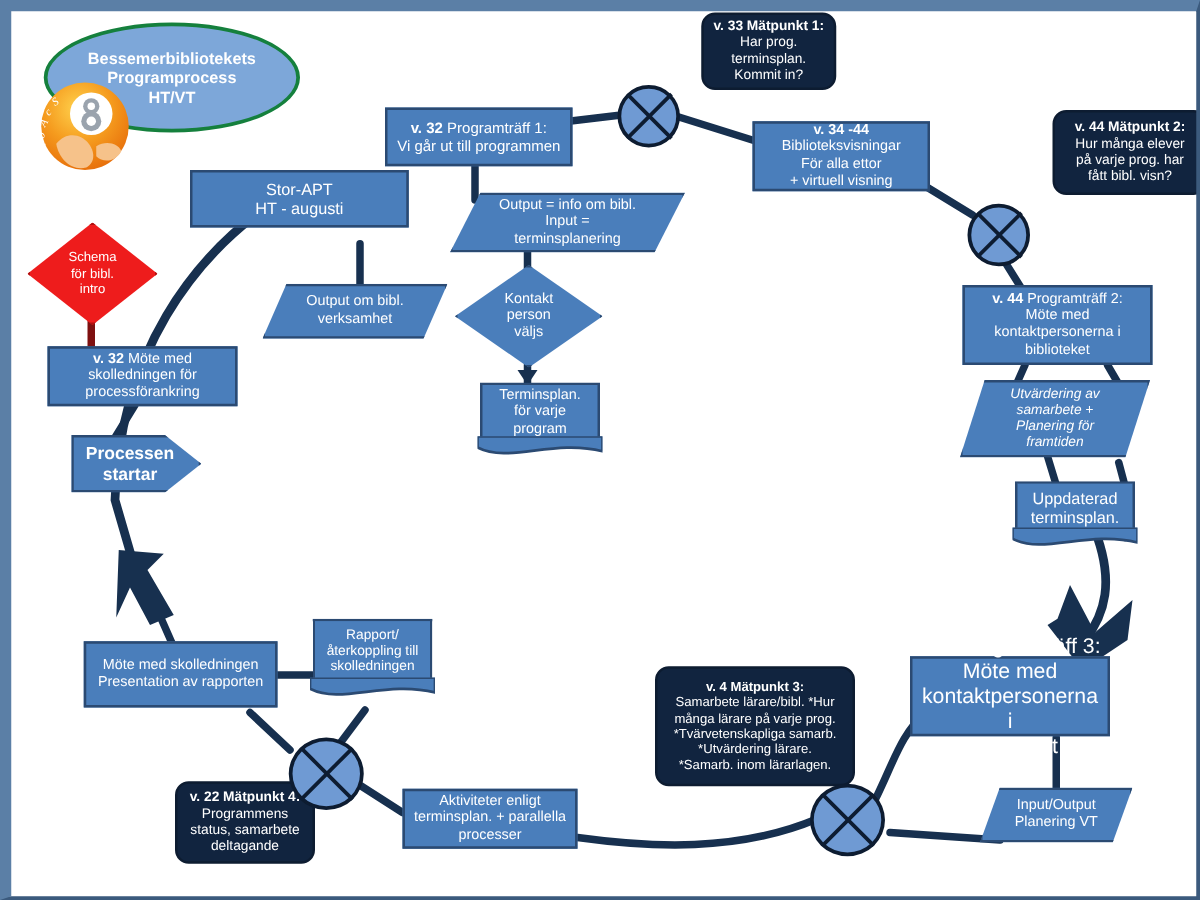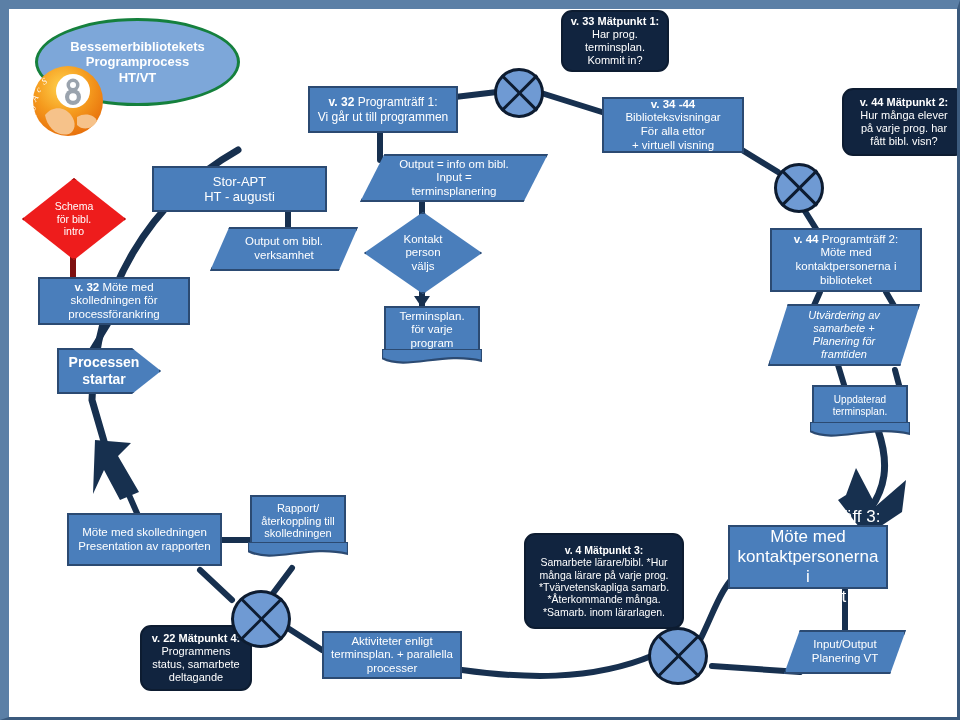--- a/index.html
+++ b/index.html
@@ -160,21 +160,21 @@
       <g fill="#ffffff" font-family="Liberation Serif, serif" font-size="9" font-style="italic">
         <text x="19" y="28" transform="rotate(-35 19 28)">S</text>
         <text x="14" y="36" transform="rotate(-45 14 36)">c</text>
         <text x="11" y="45" transform="rotate(-60 11 45)">A</text>
         <text x="10" y="54" transform="rotate(-75 10 54)">b</text>
         <text x="11" y="62" transform="rotate(-85 11 62)">n</text>
       </g>
     </svg>
   </div>
 
-  <div class="node proc" style="left:152px;top:166px;width:175px;height:46px;font-size:13px;">
+  <div class="node proc" style="left:152px;top:136px;width:175px;height:46px;font-size:13px;">
     <div class="txt">
       <div style="white-space:pre-line">Stor-APT
 HT - augusti</div>
     </div>
   </div>
 
   <div class="node proc" style="left:308px;top:86px;width:150px;height:47px;font-size:12px;">
     <div class="txt">
       <div>
         <span class="b">v. 32</span><span> Programträff 1:</span>
@@ -305,21 +305,21 @@
     <svg class="wave" viewBox="0 0 100 20" preserveAspectRatio="none">
       <path d="M0,0 L0,9 C25,22 60,2 100,12 L100,0 Z" fill="#4a7ebb" stroke="#2b4a72" stroke-width="2.2"></path>
     </svg>
     <div class="txt">
       <div>Terminsplan.</div>
       <div>för varje</div>
       <div>program</div>
     </div>
   </div>
 
-  <div class="node doc" style="left:812px;top:385px;width:96px;height:42px;font-size:10px;">
+  <div class="node doc" style="left:812px;top:385px;width:96px;height:42px;font-size:13px;">
     <div class="shape"></div>
     <svg class="wave" viewBox="0 0 100 20" preserveAspectRatio="none">
       <path d="M0,0 L0,9 C25,22 60,2 100,12 L100,0 Z" fill="#4a7ebb" stroke="#2b4a72" stroke-width="2.2"></path>
     </svg>
     <div class="txt">
       <div>Uppdaterad</div>
       <div>terminsplan.</div>
     </div>
   </div>
 
@@ -352,21 +352,21 @@
       <div>fått bibl. visn?</div>
     </div>
   </div>
 
   <div class="node meas" style="left:500px;top:533px;width:160px;height:96px;font-size:10.5px;">
     <div class="txt">
       <div class="b">v. 4 Mätpunkt 3:</div>
       <div>Samarbete lärare/bibl. *Hur</div>
       <div>många lärare på varje prog.</div>
       <div>*Tvärvetenskapliga samarb.</div>
-      <div>*Återkommande många.</div>
+      <div>*Utvärdering lärare.</div>
       <div>*Samarb. inom lärarlagen.</div>
     </div>
   </div>
 
   <div class="node meas" style="left:116px;top:625px;width:112px;height:66px;">
     <div class="txt">
       <div class="b">v. 22 Mätpunkt 4:</div>
       <div>Programmens</div>
       <div>status, samarbete</div>
       <div>deltagande</div>

